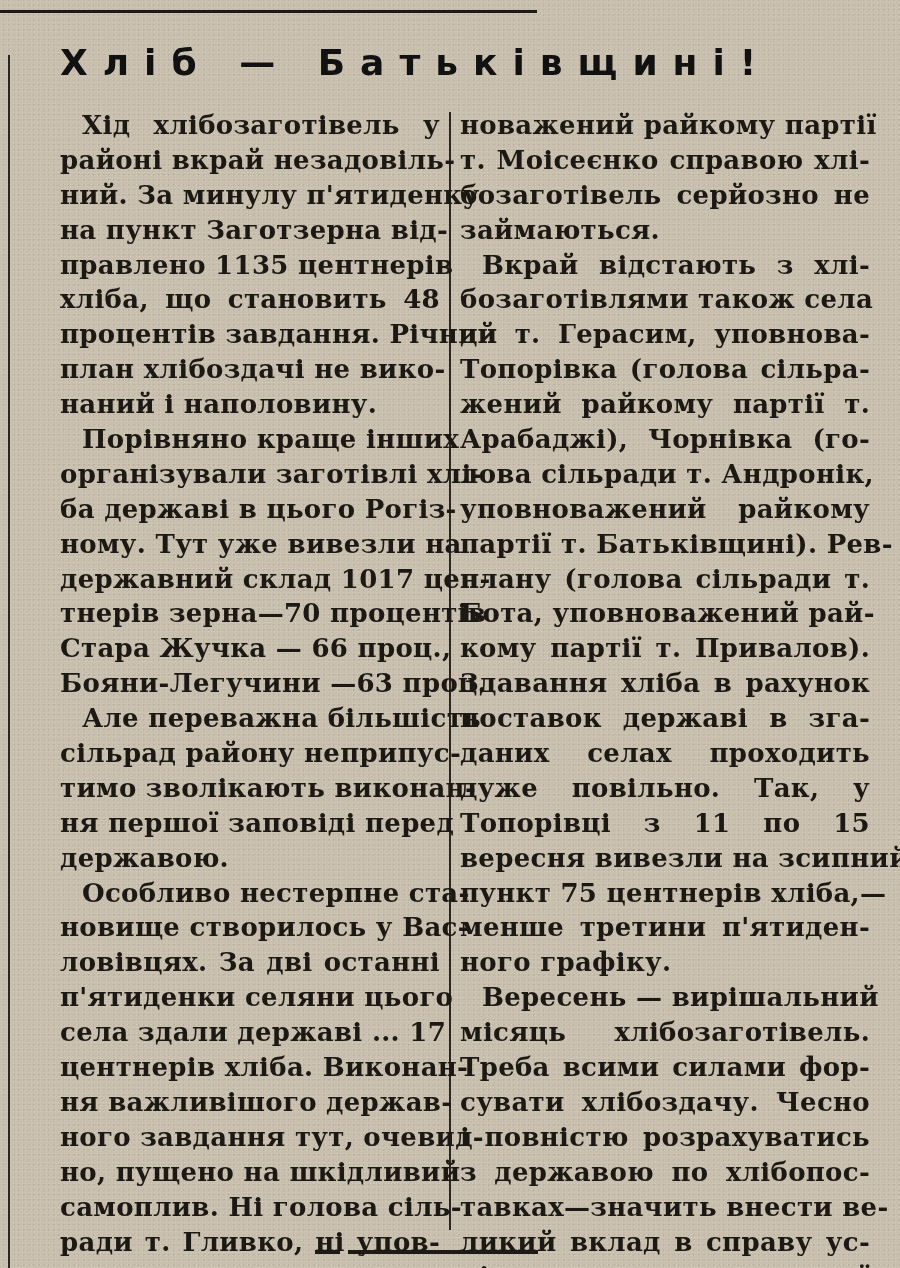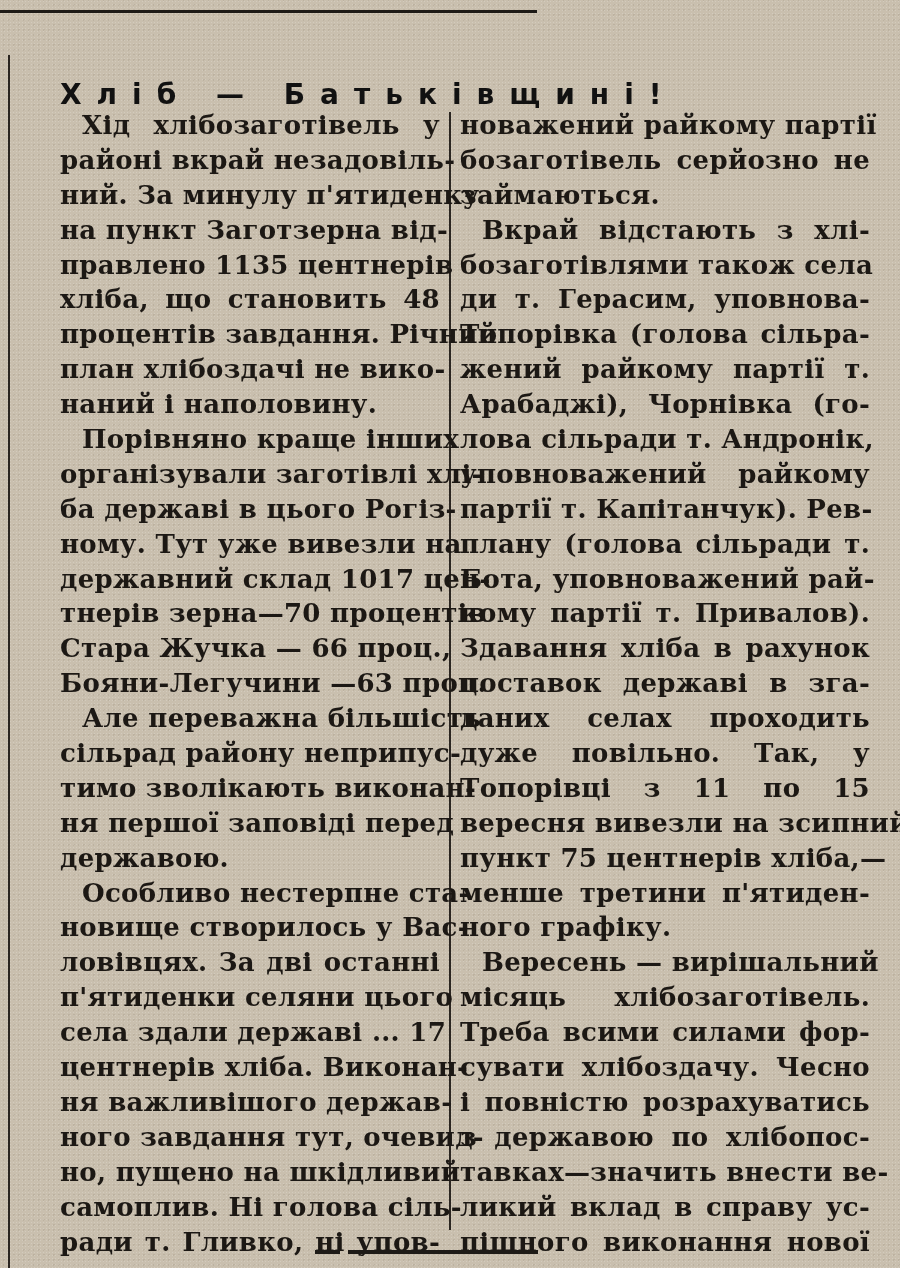--- a/index.html
+++ b/index.html
@@ -13,23 +13,22 @@
     background-position:0 0, 1px 2px;
     font-family:"DejaVu Serif", serif;
     color:#1c1814;
   }
   .top-rule { position:absolute; left:0; top:10px; width:537px; height:3px; background:#1e1b17; }
   .left-rule { position:absolute; left:8px; top:55px; width:2px; height:1213px; background:#2a2520; }
   .col-rule { position:absolute; left:449px; top:112px; width:2px; height:1118px; background:#2a2520; }
   .headline {
     position:absolute; left:60px; top:42px; width:760px; height:60px;
     font-family:"DejaVu Sans", sans-serif; font-weight:bold;
-    font-size:28px; letter-spacing:15px; color:#111;
+    font-size:36px; letter-spacing:15px; color:#111;
     white-space:nowrap;
-    margin-top:36px;
   }
   .col { position:absolute; top:108px; }
   .col-left { left:60px; width:380px; }
   .col-right { left:460px; width:410px; }
   .line {
     height:34.9px; line-height:34.9px; font-size:26px; font-weight:bold;
     white-space:nowrap; text-align:justify; text-align-last:justify;
     letter-spacing:0.3px;
   }
   .line.last { text-align-last:left; }
@@ -75,31 +74,32 @@
     <div class="line">села здали державі ... 17</div>
     <div class="line">центнерів хліба. Виконан-</div>
     <div class="line">ня важливішого держав-</div>
     <div class="line">ного завдання тут, очевид-</div>
     <div class="line">но, пущено на шкідливий</div>
     <div class="line">самоплив. Ні голова сіль-</div>
     <div class="line">ради т. Гливко, ні упов-</div>
   </div>
 <div class="col col-right" id="col-right">
     <div class="line">новажений райкому партії</div>
+    <div class="line">т. Моісеєнко справою хлі-</div>
     <div class="line">бозаготівель серйозно не</div>
     <div class="line last">займаються.</div>
     <div class="line indent">Вкрай відстають з хлі-</div>
     <div class="line">бозаготівлями також села</div>
     <div class="line">ди т. Герасим, уповнова-</div>
     <div class="line">Топорівка (голова сільра-</div>
     <div class="line">жений райкому партії т.</div>
     <div class="line">Арабаджі), Чорнівка (го-</div>
     <div class="line">лова сільради т. Андронік,</div>
     <div class="line">уповноважений райкому</div>
-    <div class="line">партії т. Капітанчук). Рев-</div>
+    <div class="line">партії т. Батьківщині). Рев-</div>
     <div class="line">плану (голова сільради т.</div>
     <div class="line">Бота, уповноважений рай-</div>
     <div class="line">кому партії т. Привалов).</div>
     <div class="line">Здавання хліба в рахунок</div>
     <div class="line">поставок державі в зга-</div>
     <div class="line">даних селах проходить</div>
     <div class="line">дуже повільно. Так, у</div>
     <div class="line">Топорівці з 11 по 15</div>
     <div class="line">вересня вивезли на зсипний</div>
     <div class="line">пункт 75 центнерів хліба,—</div>

